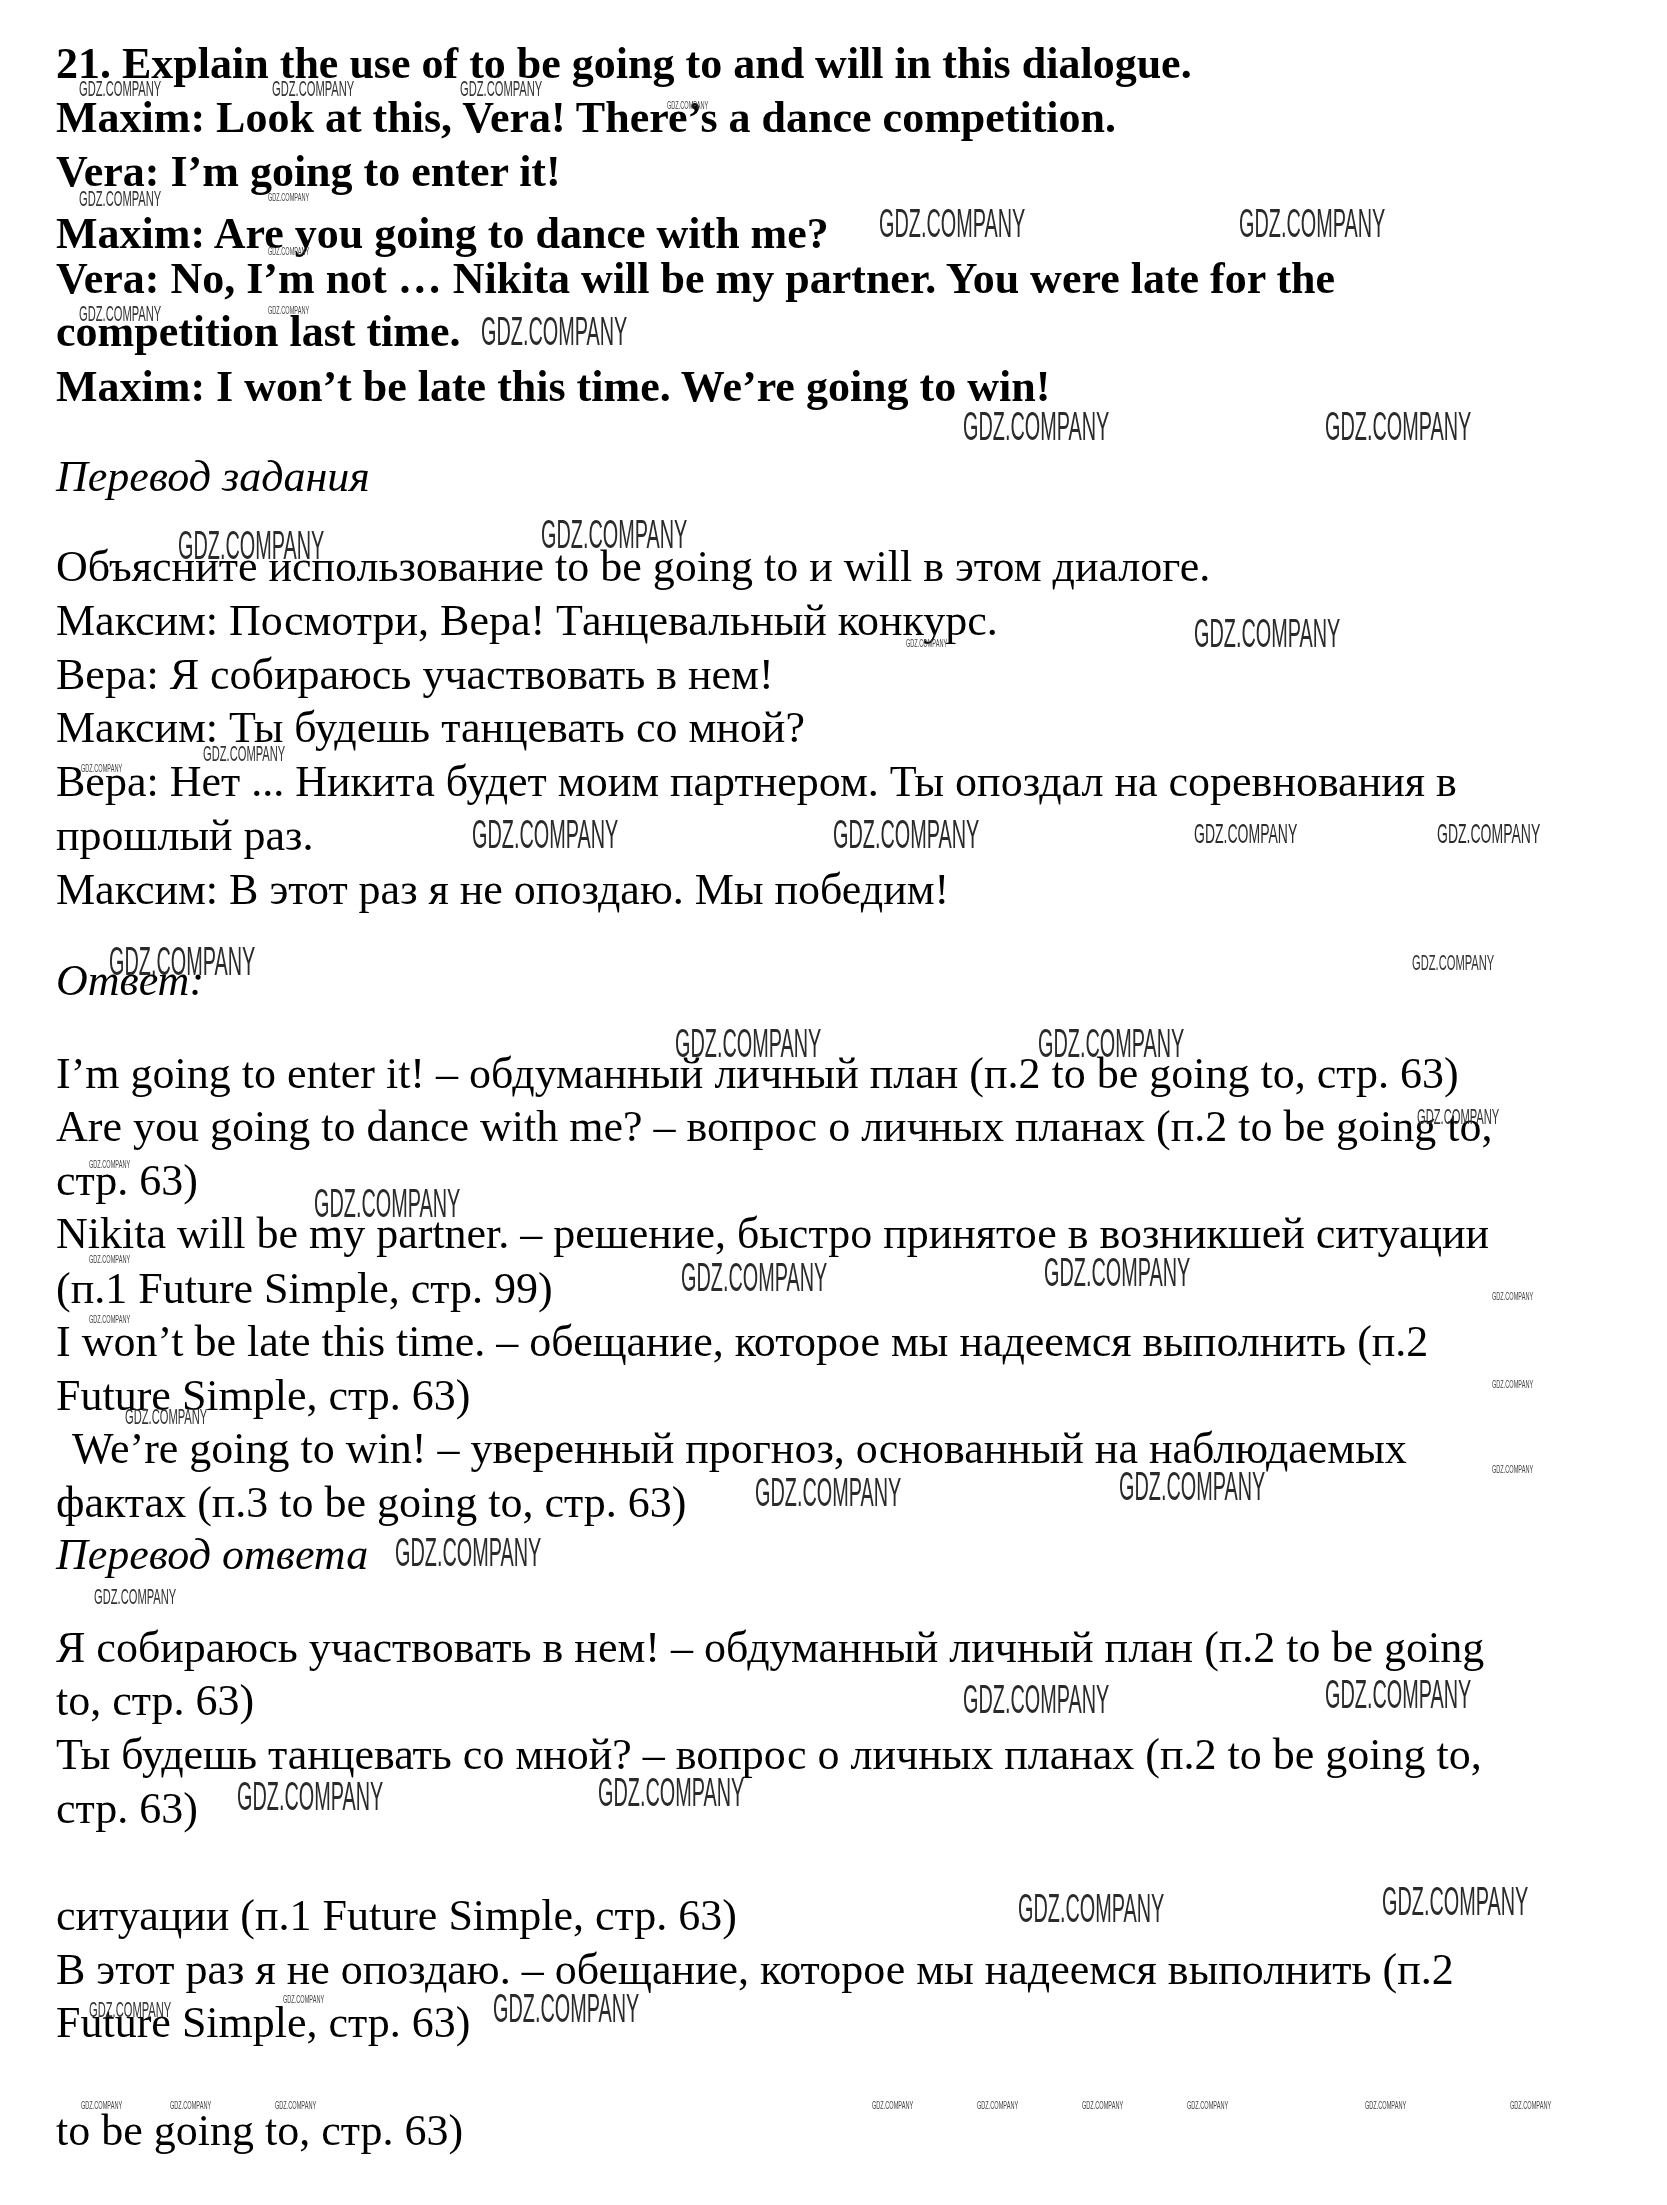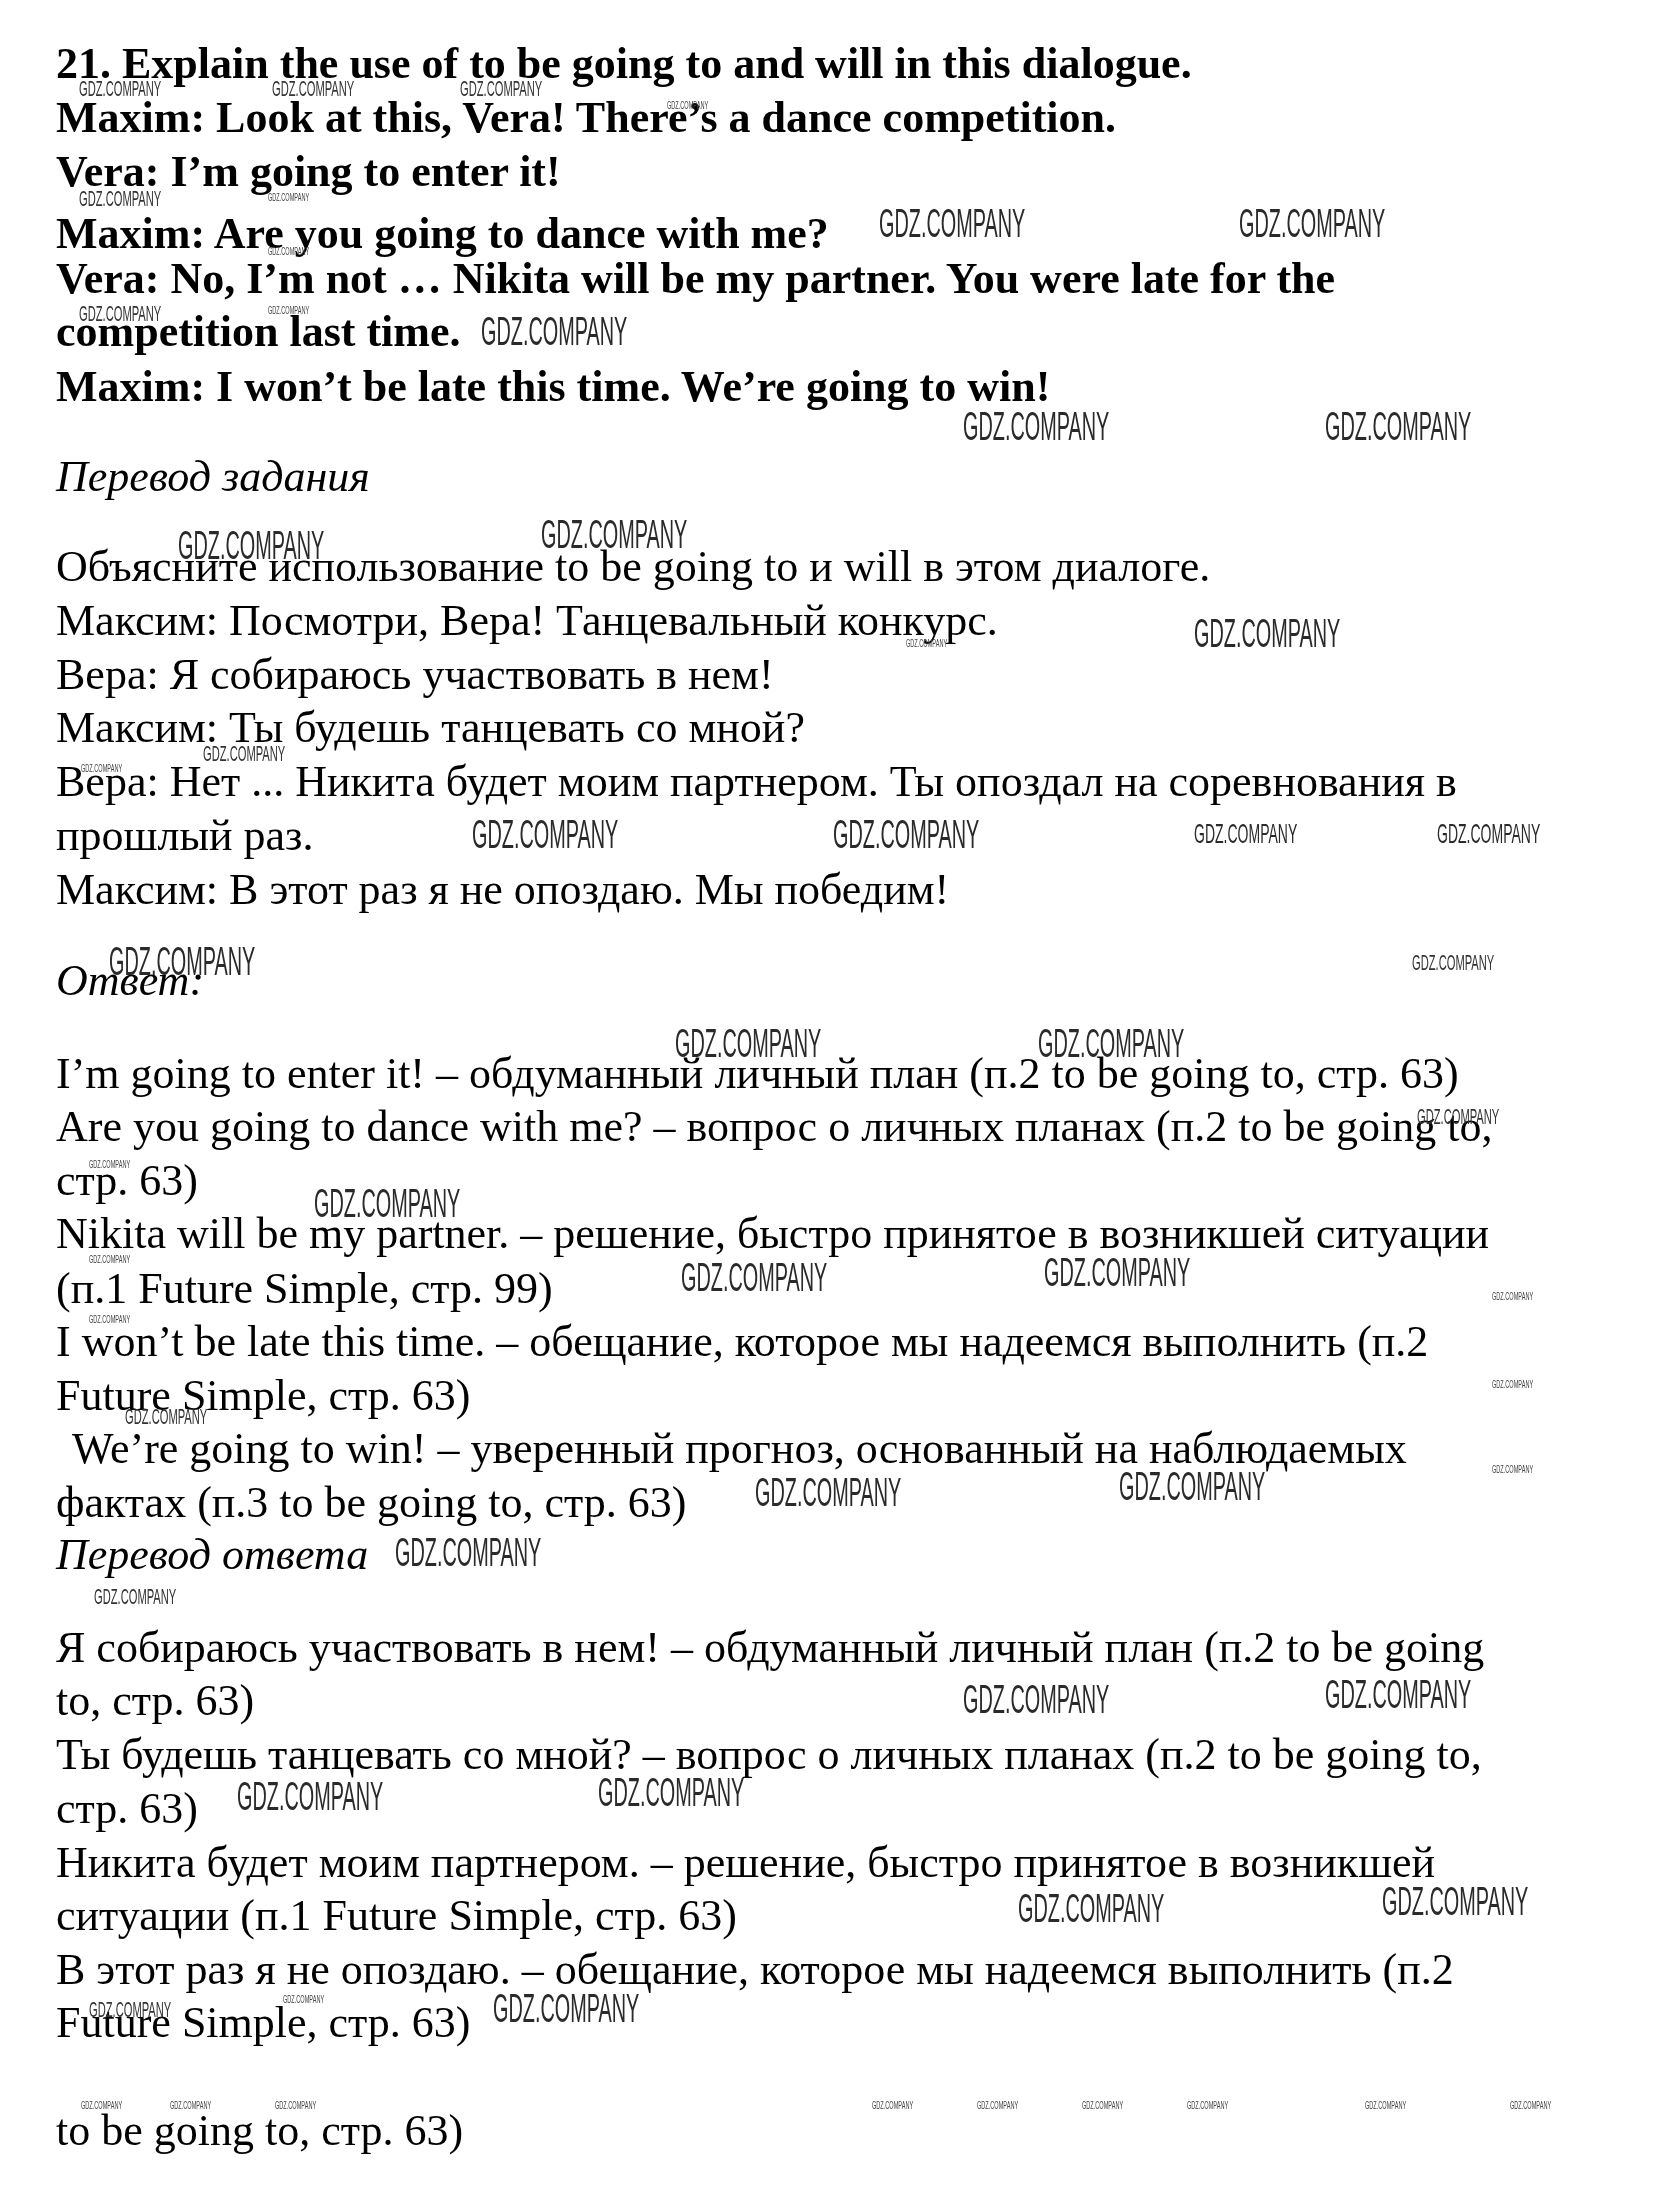--- a/index.html
+++ b/index.html
@@ -53,21 +53,20 @@
   <div class="line" style="top:1318px;">I won’t be late this time. – обещание, которое мы надеемся выполнить (п.2</div>
   <div class="line" style="top:1372px;">Future Simple, стр. 63)</div>
   <div class="line" style="top:1425px;margin-left:16px;">We’re going to win! – уверенный прогноз, основанный на наблюдаемых</div>
   <div class="line" style="top:1479px;">фактах (п.3 to be going to, стр. 63)</div>
 
   <div class="line ital" style="top:1531px;">Перевод ответа</div>
   <div class="line" style="top:1624px;">Я собираюсь участвовать в нем! – обдуманный личный план (п.2 to be going</div>
   <div class="line" style="top:1677px;">to, стр. 63)</div>
   <div class="line" style="top:1731px;">Ты будешь танцевать со мной? – вопрос о личных планах (п.2 to be going to,</div>
   <div class="line" style="top:1785px;">стр. 63)</div>
-  <div class="line" style="top:1839px;">Никита будет моим партнером. – решение, быстро принятое в возникшей</div>
   <div class="line" style="top:1892px;">ситуации (п.1 Future Simple, стр. 63)</div>
   <div class="line" style="top:1946px;">В этот раз я не опоздаю. – обещание, которое мы надеемся выполнить (п.2</div>
   <div class="line" style="top:1999px;">Future Simple, стр. 63)</div>
   <div class="line" style="top:2107px;">to be going to, стр. 63)</div>
 
   <div class="wm big" style="left:879px;top:199px;">GDZ.COMPANY</div>
   <div class="wm big" style="left:1239px;top:199px;">GDZ.COMPANY</div>
   <div class="wm big" style="left:481px;top:307px;">GDZ.COMPANY</div>
   <div class="wm big" style="left:963px;top:402px;">GDZ.COMPANY</div>
   <div class="wm big" style="left:1325px;top:402px;">GDZ.COMPANY</div>

